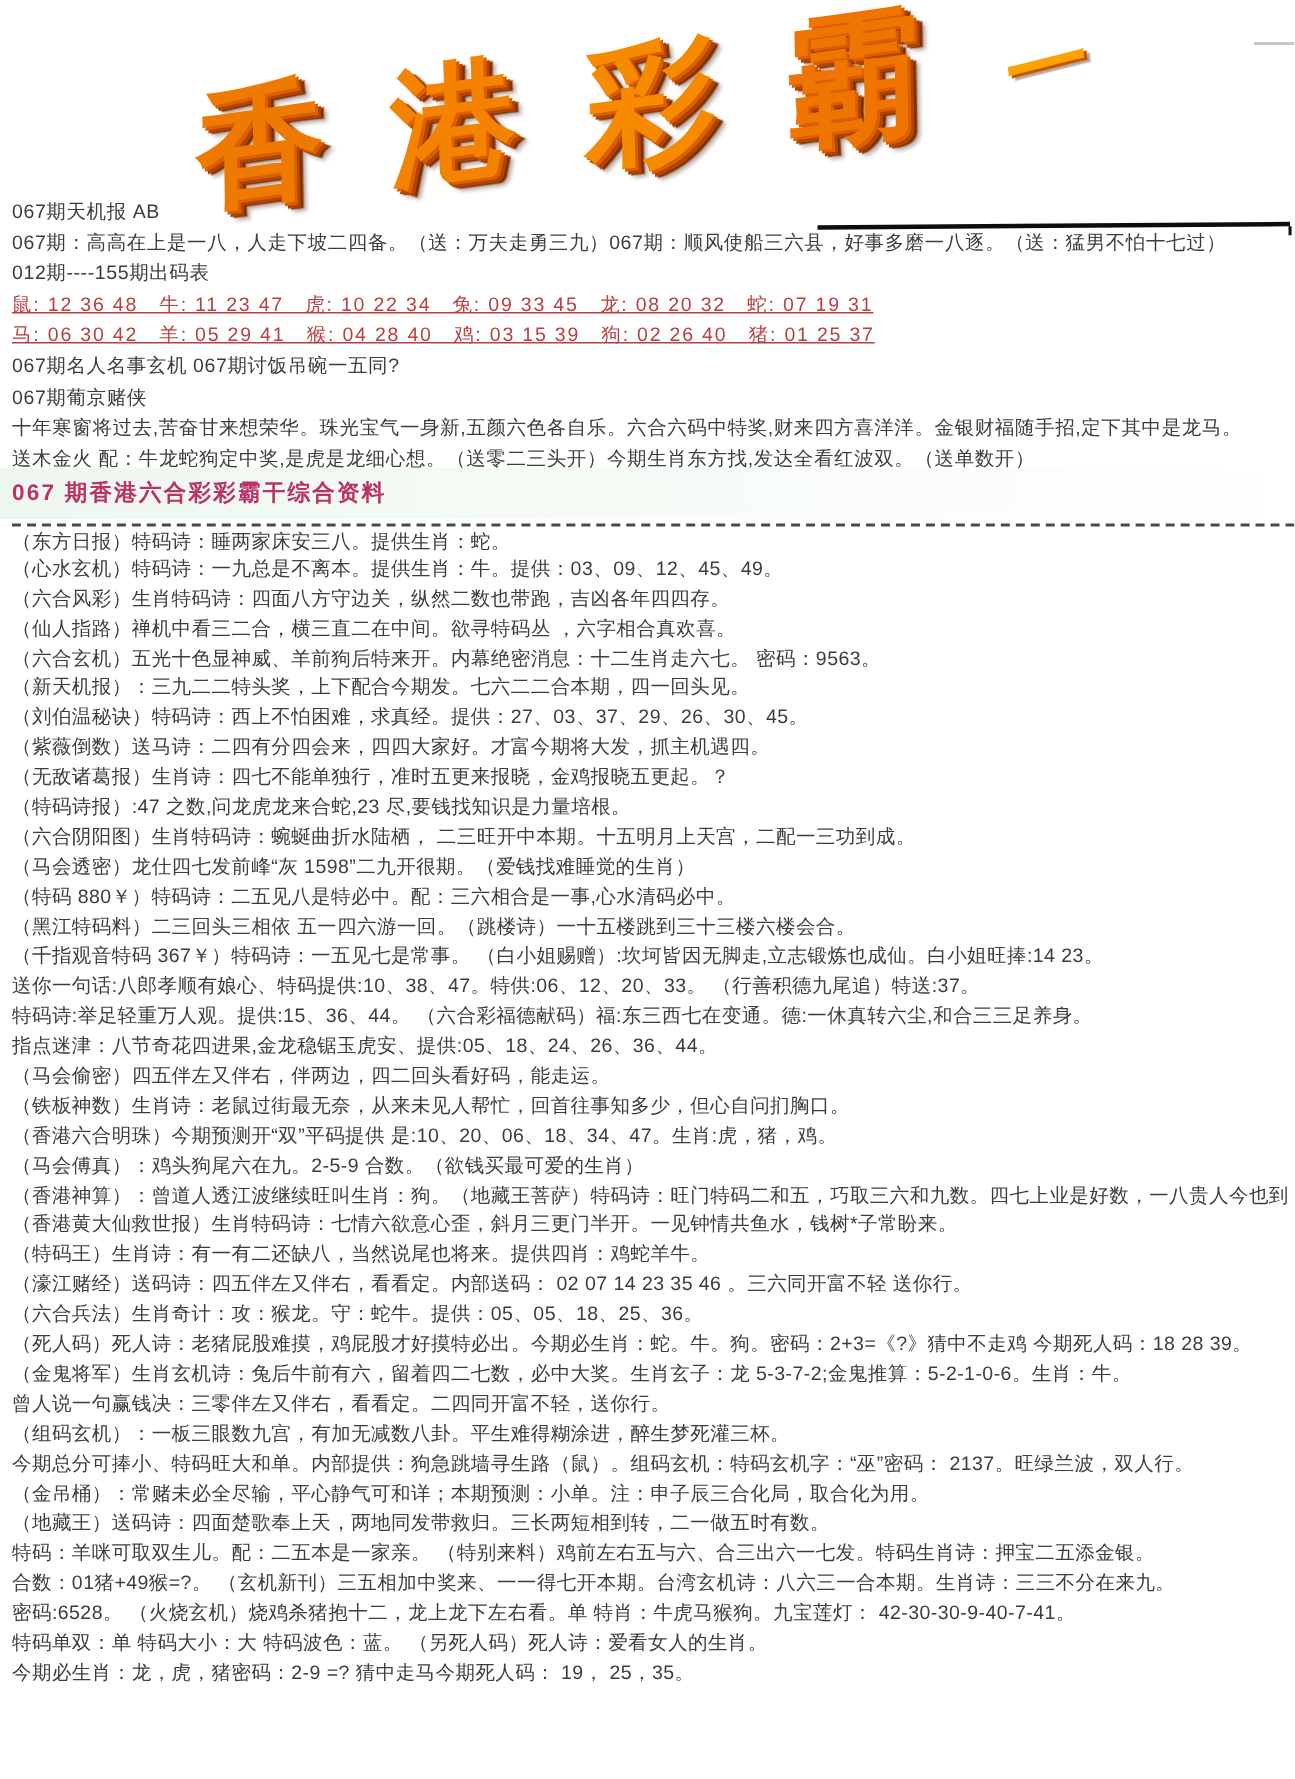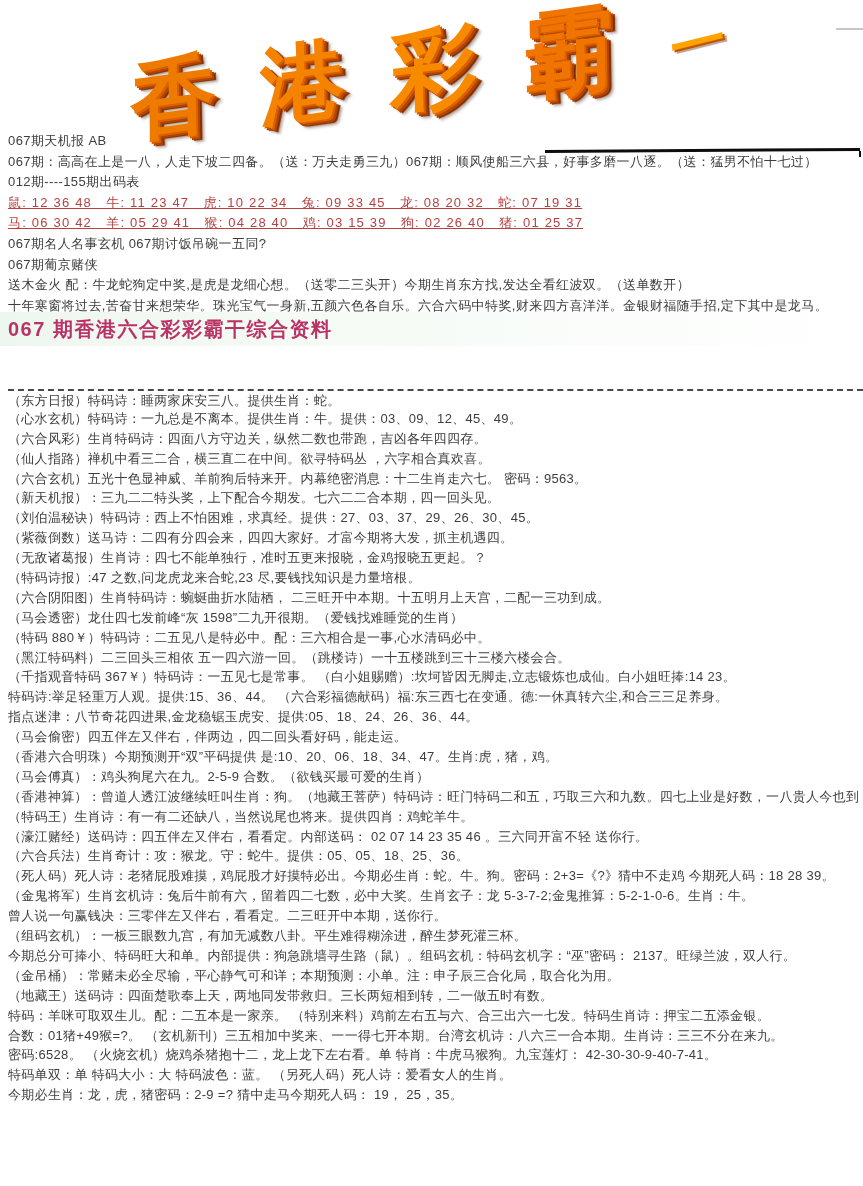--- a/index.html
+++ b/index.html
@@ -22,27 +22,27 @@
   .black-rule{position:absolute;left:545px;top:149px;width:315px;height:3px;background:#0d0d0d;
               transform:rotate(-0.4deg);}
   .black-rule:after{content:"";position:absolute;right:-1px;top:3px;width:2px;height:6px;background:#0d0d0d;}
   .gray-tick{position:absolute;left:836px;top:28px;width:27px;height:2px;background:#c8c8c8;}
   
   .pre{position:absolute;left:8px;top:131px;right:16px;}
   .line{height:20.6px;line-height:20.6px;font-size:13px;color:#3d3d3d;white-space:nowrap;
         letter-spacing:.4px;overflow:hidden;}
   .line.red{color:#b84040;letter-spacing:1.2px;text-decoration:underline;}
   .heading{position:absolute;left:0;top:312px;right:0;height:34px;line-height:34px;
-           padding-left:8px;font-size:20px;font-weight:bold;color:#bb3366;letter-spacing:1.5px;
+           padding-left:8px;font-size:15px;font-weight:bold;color:#bb3366;letter-spacing:1.5px;
            background:linear-gradient(90deg,#eef7ef 0%,#f6fbf6 45%,#ffffff 100%);
            white-space:nowrap;}
   .tips{position:absolute;left:8px;top:349px;right:0;}
   .tip-line{height:19.9px;line-height:19.9px;font-size:13px;color:#3d3d3d;white-space:nowrap;
             letter-spacing:.3px;overflow:hidden;}
-  .tips .tip-line:first-child{border-top:2px dashed #4a4a4a;box-sizing:border-box;margin-top:40px;}
+  .tips .tip-line:first-child{border-top:2px dashed #4a4a4a;box-sizing:border-box;}
 </style>
 </head>
 <body>
 
 <div class="page">
 
   <div class="logo">
     <span class="logo-accent">一</span>
   <span class="logo-char c0">香</span>
       <span class="logo-char c1">港</span>
@@ -54,54 +54,57 @@
   <div class="gray-tick"></div>
 
   <div class="pre">
       <div class="line">067期天机报 AB</div>
       <div class="line">067期：高高在上是一八，人走下坡二四备。（送：万夫走勇三九）067期：顺风使船三六县，好事多磨一八逐。（送：猛男不怕十七过）</div>
       <div class="line">012期----155期出码表</div>
       <div class="line red">鼠: 12 36 48　牛: 11 23 47　虎: 10 22 34　兔: 09 33 45　龙: 08 20 32　蛇: 07 19 31</div>
       <div class="line red">马: 06 30 42　羊: 05 29 41　猴: 04 28 40　鸡: 03 15 39　狗: 02 26 40　猪: 01 25 37</div>
       <div class="line">067期名人名事玄机 067期讨饭吊碗一五同?</div>
       <div class="line">067期葡京赌侠</div>
+      <div class="line">十年寒窗将过去,苦奋甘来想荣华。珠光宝气一身新,五颜六色各自乐。六合六码中特奖,财来四方喜洋洋。金银财福随手招,定下其中是龙马。</div>
       <div class="line">送木金火 配：牛龙蛇狗定中奖,是虎是龙细心想。（送零二三头开）今期生肖东方找,发达全看红波双。（送单数开）</div>
-      <div class="line">十年寒窗将过去,苦奋甘来想荣华。珠光宝气一身新,五颜六色各自乐。六合六码中特奖,财来四方喜洋洋。金银财福随手招,定下其中是龙马。</div>
     </div>
 
   <div class="heading">067 期香港六合彩彩霸干综合资料</div>
 
   <div class="tips">
       <div class="tip-line">（东方日报）特码诗：睡两家床安三八。提供生肖：蛇。</div>
       <div class="tip-line">（心水玄机）特码诗：一九总是不离本。提供生肖：牛。提供：03、09、12、45、49。</div>
       <div class="tip-line">（六合风彩）生肖特码诗：四面八方守边关，纵然二数也带跑，吉凶各年四四存。</div>
       <div class="tip-line">（仙人指路）禅机中看三二合，横三直二在中间。欲寻特码丛 ，六字相合真欢喜。</div>
       <div class="tip-line">（六合玄机）五光十色显神威、羊前狗后特来开。内幕绝密消息：十二生肖走六七。 密码：9563。</div>
       <div class="tip-line">（新天机报）：三九二二特头奖，上下配合今期发。七六二二合本期，四一回头见。</div>
       <div class="tip-line">（刘伯温秘诀）特码诗：西上不怕困难，求真经。提供：27、03、37、29、26、30、45。</div>
       <div class="tip-line">（紫薇倒数）送马诗：二四有分四会来，四四大家好。才富今期将大发，抓主机遇四。</div>
       <div class="tip-line">（无敌诸葛报）生肖诗：四七不能单独行，准时五更来报晓，金鸡报晓五更起。？</div>
       <div class="tip-line">（特码诗报）:47 之数,问龙虎龙来合蛇,23 尽,要钱找知识是力量培根。</div>
       <div class="tip-line">（六合阴阳图）生肖特码诗：蜿蜒曲折水陆栖， 二三旺开中本期。十五明月上天宫，二配一三功到成。</div>
       <div class="tip-line">（马会透密）龙仕四七发前峰“灰 1598”二九开很期。（爱钱找难睡觉的生肖）</div>
       <div class="tip-line">（特码 880￥）特码诗：二五见八是特必中。配：三六相合是一事,心水清码必中。</div>
       <div class="tip-line">（黑江特码料）二三回头三相依 五一四六游一回。（跳楼诗）一十五楼跳到三十三楼六楼会合。</div>
       <div class="tip-line">（千指观音特码 367￥）特码诗：一五见七是常事。 （白小姐赐赠）:坎坷皆因无脚走,立志锻炼也成仙。白小姐旺捧:14 23。</div>
+      <div class="tip-line">送你一句话:八郎孝顺有娘心、特码提供:10、38、47。特供:06、12、20、33。 （行善积德九尾追）特送:37。</div>
       <div class="tip-line">特码诗:举足轻重万人观。提供:15、36、44。 （六合彩福德献码）福:东三西七在变通。德:一休真转六尘,和合三三足养身。</div>
       <div class="tip-line">指点迷津：八节奇花四进果,金龙稳锯玉虎安、提供:05、18、24、26、36、44。</div>
       <div class="tip-line">（马会偷密）四五伴左又伴右，伴两边，四二回头看好码，能走运。</div>
+      <div class="tip-line">（铁板神数）生肖诗：老鼠过街最无奈，从来未见人帮忙，回首往事知多少，但心自问扪胸口。</div>
       <div class="tip-line">（香港六合明珠）今期预测开“双”平码提供 是:10、20、06、18、34、47。生肖:虎，猪，鸡。</div>
       <div class="tip-line">（马会傅真）：鸡头狗尾六在九。2-5-9 合数。（欲钱买最可爱的生肖）</div>
       <div class="tip-line">（香港神算）：曾道人透江波继续旺叫生肖：狗。（地藏王菩萨）特码诗：旺门特码二和五，巧取三六和九数。四七上业是好数，一八贵人今也到</div>
+      <div class="tip-line">（香港黄大仙救世报）生肖特码诗：七情六欲意心歪，斜月三更门半开。一见钟情共鱼水，钱树*子常盼来。</div>
       <div class="tip-line">（特码王）生肖诗：有一有二还缺八，当然说尾也将来。提供四肖：鸡蛇羊牛。</div>
       <div class="tip-line">（濠江赌经）送码诗：四五伴左又伴右，看看定。内部送码： 02 07 14 23 35 46 。三六同开富不轻  送你行。</div>
       <div class="tip-line">（六合兵法）生肖奇计：攻：猴龙。守：蛇牛。提供：05、05、18、25、36。</div>
       <div class="tip-line">（死人码）死人诗：老猪屁股难摸，鸡屁股才好摸特必出。今期必生肖：蛇。牛。狗。密码：2+3=《?》猜中不走鸡 今期死人码：18 28 39。</div>
       <div class="tip-line">（金鬼将军）生肖玄机诗：兔后牛前有六，留着四二七数，必中大奖。生肖玄子：龙 5-3-7-2;金鬼推算：5-2-1-0-6。生肖：牛。</div>
-      <div class="tip-line">曾人说一句赢钱决：三零伴左又伴右，看看定。二三旺开中本期，送你行。</div>
+      <div class="tip-line">曾人说一句赢钱决：三零伴左又伴右，看看定。二四同开富不轻，送你行。</div>
       <div class="tip-line">（组码玄机）：一板三眼数九宫，有加无减数八卦。平生难得糊涂进，醉生梦死灌三杯。</div>
       <div class="tip-line">今期总分可捧小、特码旺大和单。内部提供：狗急跳墙寻生路（鼠）。组码玄机：特码玄机字：“巫”密码： 2137。旺绿兰波，双人行。</div>
       <div class="tip-line">（金吊桶）：常赌未必全尽输，平心静气可和详；本期预测：小单。注：申子辰三合化局，取合化为用。</div>
       <div class="tip-line">（地藏王）送码诗：四面楚歌奉上天，两地同发带救归。三长两短相到转，二一做五时有数。</div>
       <div class="tip-line">特码：羊咪可取双生儿。配：二五本是一家亲。 （特别来料）鸡前左右五与六、合三出六一七发。特码生肖诗：押宝二五添金银。</div>
       <div class="tip-line">合数：01猪+49猴=?。 （玄机新刊）三五相加中奖来、一一得七开本期。台湾玄机诗：八六三一合本期。生肖诗：三三不分在来九。</div>
       <div class="tip-line">密码:6528。 （火烧玄机）烧鸡杀猪抱十二，龙上龙下左右看。单 特肖：牛虎马猴狗。九宝莲灯： 42-30-30-9-40-7-41。</div>
       <div class="tip-line">特码单双：单 特码大小：大 特码波色：蓝。 （另死人码）死人诗：爱看女人的生肖。</div>
       <div class="tip-line">今期必生肖：龙，虎，猪密码：2-9 =? 猜中走马今期死人码： 19， 25，35。</div>
     </div>

